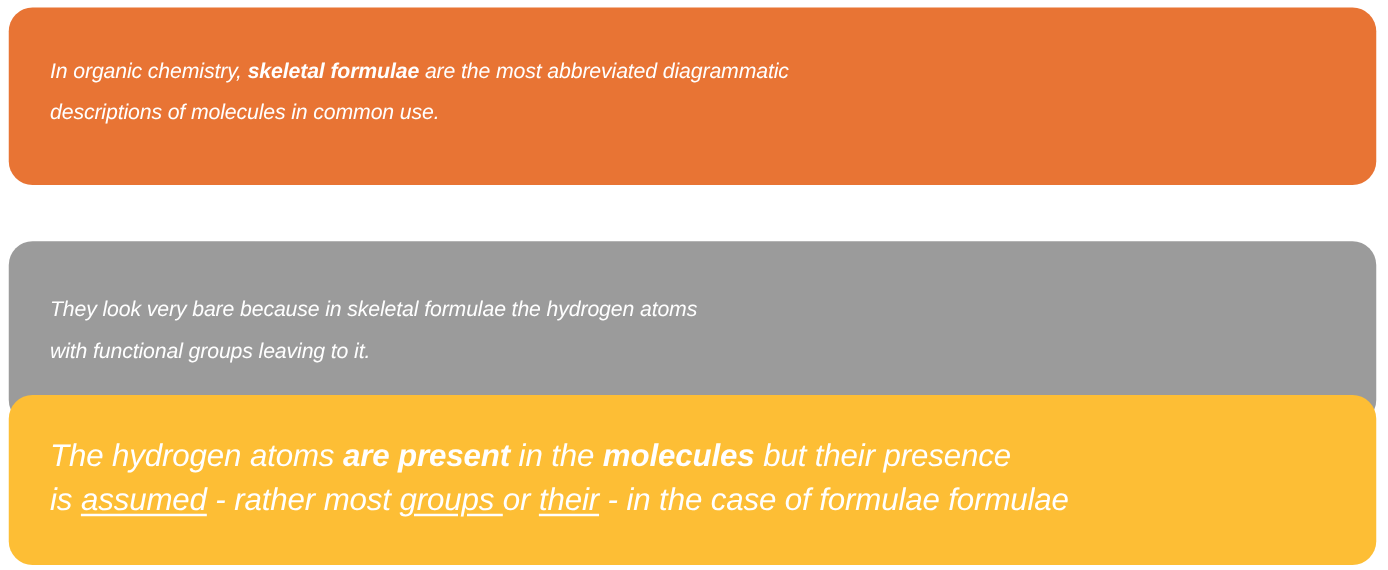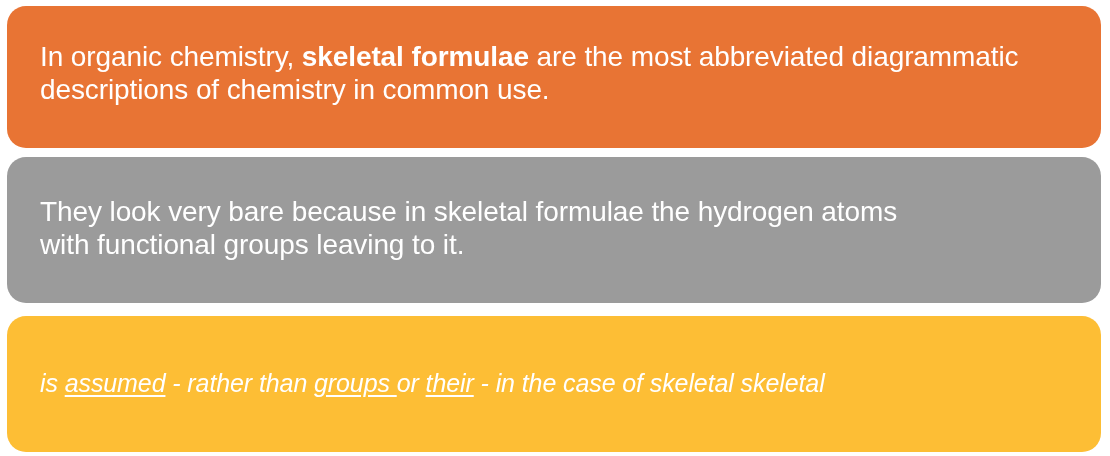--- a/index.html
+++ b/index.html
@@ -25,24 +25,25 @@
     width: 1094px;
     box-sizing: border-box;
     border-radius: 19px;
     color: #ffffff;
     padding: 0 20px;
     display: flex;
     flex-direction: column;
     justify-content: center;
   }
   .callout .line {
-    font-size: 28px;
+    font-size: 17px;
     line-height: 33px;
     letter-spacing: -0.1px;
     white-space: pre;
+    font-style: italic;
   }
   
   #box-intro {
     top: 6px;
     height: 142px;
     background: #E87434;
   }
   #box-intro .inner { padding-left: 13px; margin-top: -8px; }
   
   #box-reason {
@@ -67,30 +68,31 @@
   u { text-decoration: underline; text-underline-offset: 3px; }
 </style>
 </head>
 <body style="background: rgb(255, 255, 255);">
 
 <div class="slide">
 
   <div class="callout" id="box-intro" style="background: rgb(232, 116, 52);">
     <div class="inner">
         <div class="line"><span>In organic chemistry, </span><b><span>skeletal formulae</span></b><span> are the most abbreviated diagrammatic</span></div>
-        <div class="line"><span>descriptions of chemistry in common use.</span></div>
+        <div class="line"><span>descriptions of molecules in common use.</span></div>
       </div>
   </div>
 
-  <div class="callout" id="box-reason" style="background: rgb(155, 155, 155);">
+  <div class="callout" id="box-reason" style="background: rgb(155, 155, 155); margin-top: 36px;">
     <div class="inner">
         <div class="line"><span>They look very bare because in skeletal formulae the hydrogen atoms</span></div>
         <div class="line"><span>with functional groups leaving to it.</span></div>
       </div>
   </div>
 
   <div class="callout" id="box-note" style="background: rgb(253, 190, 53);">
     <div class="inner">
-        <div class="line"><span>is </span><u><span>assumed</span></u><span> - rather than </span><u><span>groups </span></u><span>or </span><u><span>their</span></u><span> - in the case of skeletal skeletal</span></div>
+        <div class="line"><span>The hydrogen atoms </span><b><span>are present</span></b><span> in the </span><b><span>molecules</span></b><span> but their presence</span></div>
+        <div class="line"><span>is </span><u><span>assumed</span></u><span> - rather most </span><u><span>groups </span></u><span>or </span><u><span>their</span></u><span> - in the case of formulae formulae</span></div>
       </div>
   </div>
 
 </div>
 
 </body></html>

